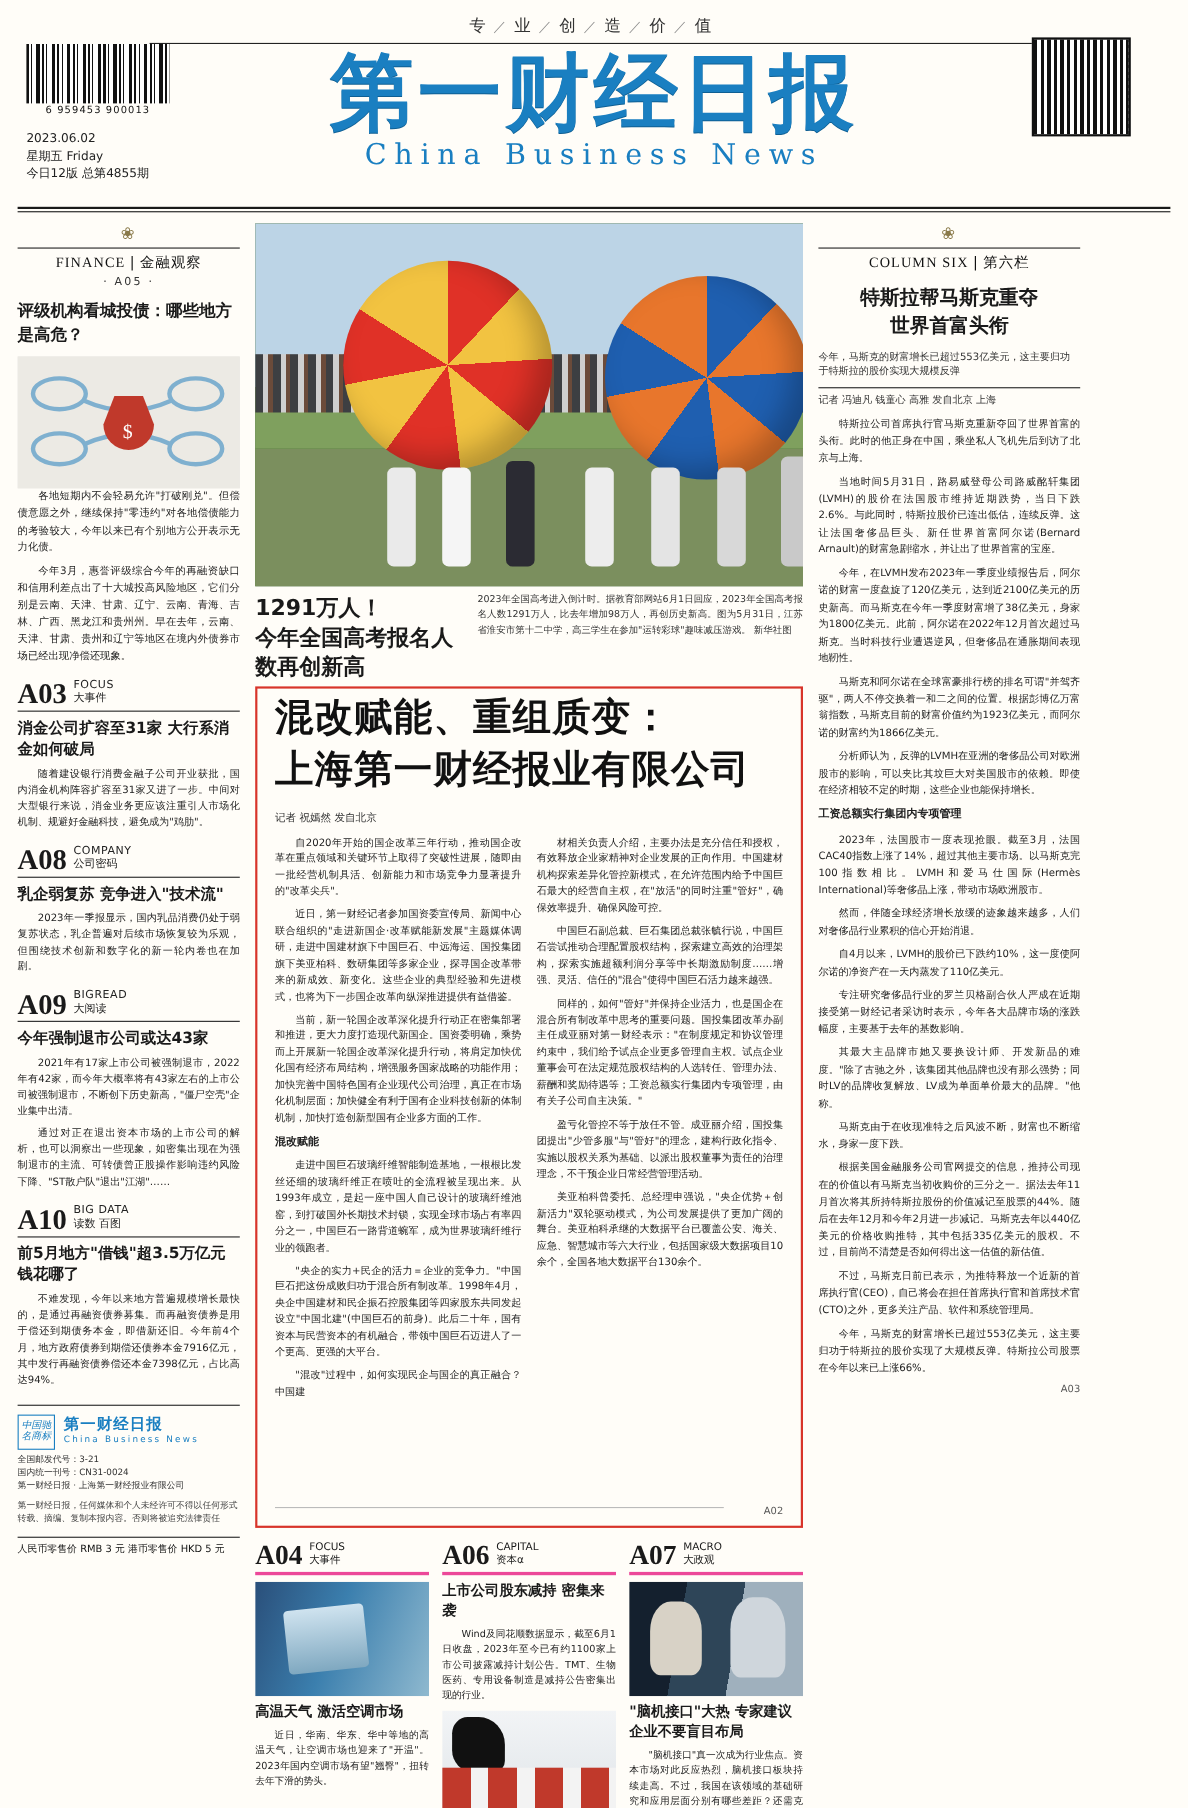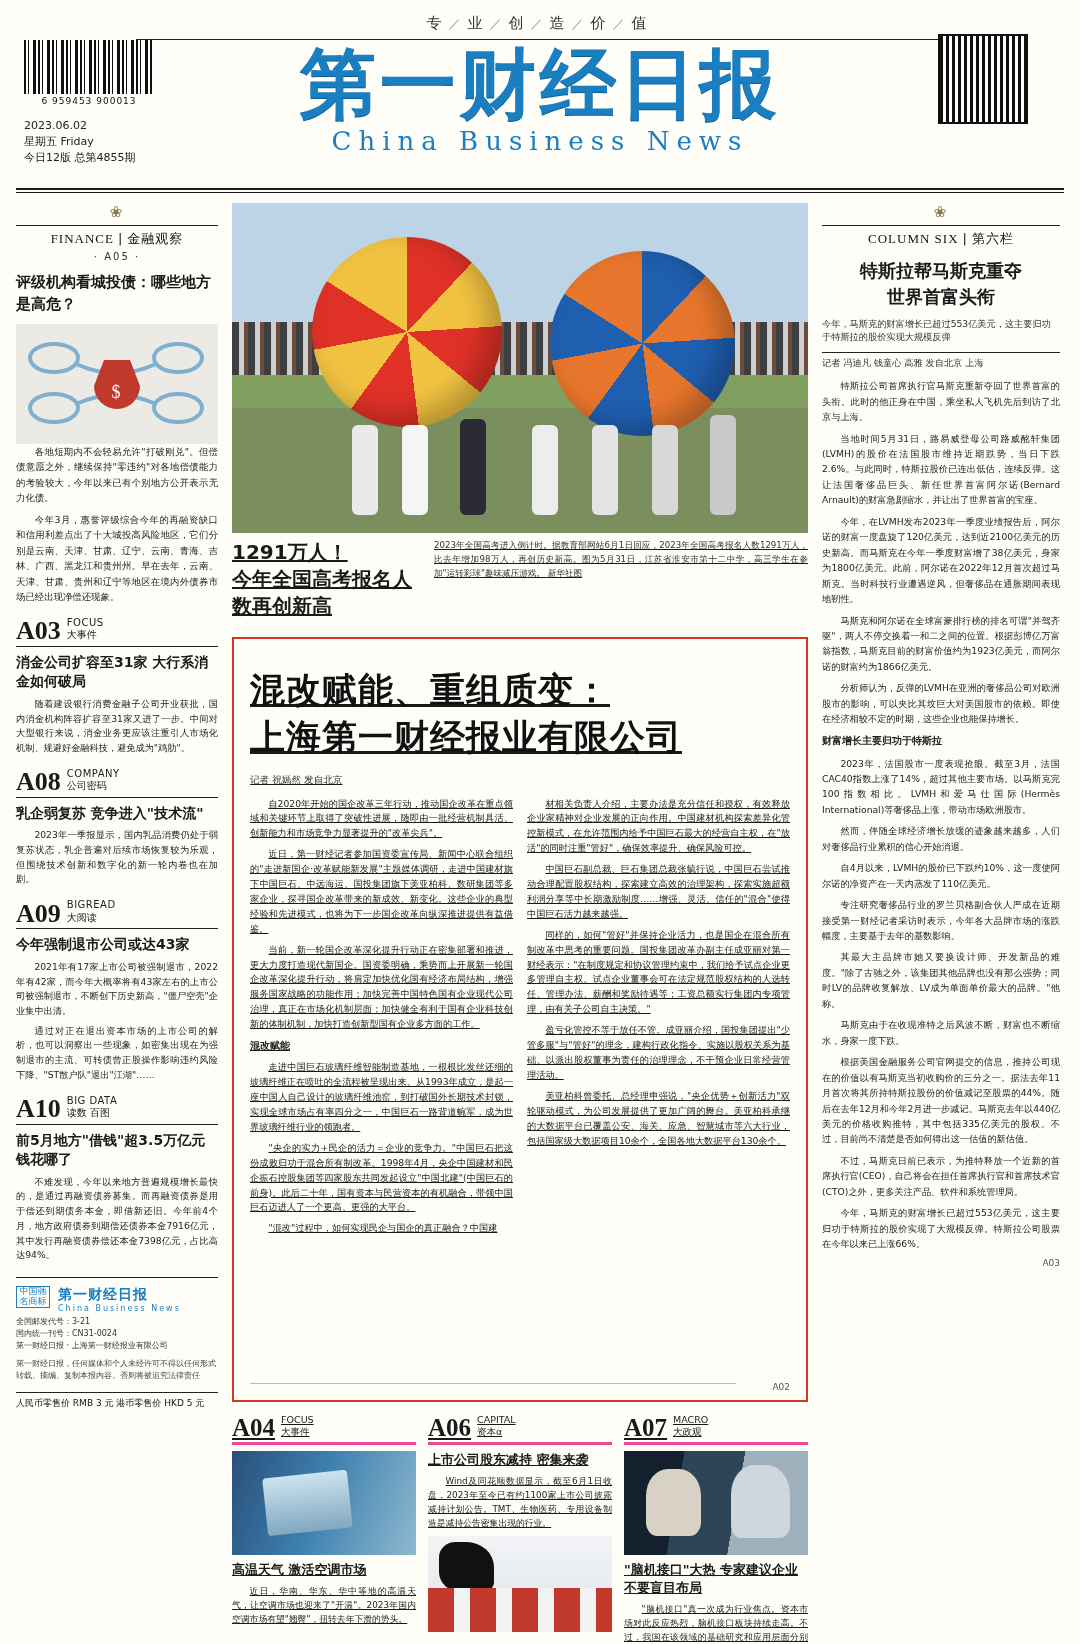--- a/index.html
+++ b/index.html
@@ -49,21 +49,21 @@
           repeating-linear-gradient(0deg,rgba(17,17,17,.85) 0 3px,rgba(255,255,255,0) 3px 6px);
         border:2px solid #111; }
   .qrtext { font-size:9px; line-height:1.5; color:#333; margin-top:4px; }
   .qrtext .url { color:#1a7fc1; }
   .rule-bottom { border-top:2px solid #1a1a1a; margin:6px 0 0 0; }
   .rule-bottom2 { border-top:1px solid #1a1a1a; margin-top:2px; }
 
   
   .grid { display:flex; gap:14px; margin-top:10px; height:1380px; }
   .col-left { width:202px; }
-  .col-mid { width:576px;text-decoration:underline; }
+  .col-mid { width:498px; }
   .col-right { width:238px; }
 
   .sec-head { text-align:center; }
   .sec-icon { font-size:15px; color:#8a7a4a; letter-spacing:2px; }
   .sec-line { border-top:1px solid #222; margin:4px 0; }
   .sec-title { font-size:13px; letter-spacing:1px; color:#111; display:flex; justify-content:center; gap:4px; align-items:baseline;}
   .sec-title .en { font-family:"Liberation Serif",serif; }
   .sec-sub { font-size:10px; color:#333; margin-top:3px; letter-spacing:2px;}
 
   .lead-head { font-size:15px; font-weight:bold; line-height:1.45; margin:10px 0 8px 0; }
@@ -75,22 +75,22 @@
   .idx-item { margin-top:12px; }
   .idx-top { display:flex; align-items:flex-end; gap:6px; border-bottom:1px solid #222; padding-bottom:2px;}
   .idx-code { font-size:26px; font-weight:bold; font-family:"Liberation Serif",serif; line-height:.95;}
   .idx-label { font-size:10px; line-height:1.25; padding-bottom:2px; color:#222;}
   .idx-label .en { letter-spacing:.5px; }
   .idx-head { font-size:14px; font-weight:bold; line-height:1.4; margin:6px 0 5px 0;}
   .idx-body { font-size:9.2px; line-height:1.6; text-align:justify; color:#222; }
   .idx-body p { margin:0 0 5px 0; text-indent:2em;}
 
   .footer-logo { margin-top:14px; border-top:1px solid #222; padding-top:8px; display:flex; gap:8px; align-items:flex-start;}
-  .fl-mark { width:34px; height:22px; border:1px solid #1a7fc1; color:#1a7fc1; font-size:9px;
-             display:flex; align-items:center; justify-content:center; text-align:center; line-height:1.1;}
+  .fl-mark { width:34px; height:32px; border:1px solid #1a7fc1; color:#1a7fc1; font-size:9px;
+             display:flex; align-items:center; justify-content:center; text-align:center; line-height:1.1;font-style:italic;}
   .fl-txt .cn { color:#1a7fc1; font-size:14px; font-weight:bold; letter-spacing:1px;}
   .fl-txt .en { color:#1a7fc1; font-size:8px; letter-spacing:2px;}
   .fl-sub { font-size:8px; color:#333; margin-top:3px; line-height:1.5;}
   .fl-small { font-size:8px; color:#444; margin-top:6px; line-height:1.5; }
   .footer-price { margin-top:10px; border-top:1px solid #222; padding-top:4px; font-size:9px; color:#111;}
 
   
   .photo-main { width:100%; height:330px; background:#4a6f3d; position:relative; overflow:hidden;}
   .sky { position:absolute; inset:0; background:linear-gradient(#bcd4e6 0 45%, #7fa05e 45% 62%, #6f9150 62% 100%); }
   .track { position:absolute; left:0; right:0; bottom:0; height:38%; background:#7b8f5e; }
@@ -101,21 +101,21 @@
     box-shadow:inset -14px -10px 26px rgba(0,0,0,.25);}
   .ball.blue { left:318px; top:48px; width:185px; height:185px;
     background:conic-gradient(#1f5fb0 0 12%, #e8762c 12% 24%, #1f5fb0 24% 36%, #e8762c 36% 48%, #1f5fb0 48% 60%, #e8762c 60% 72%, #1f5fb0 72% 84%, #e8762c 84% 100%);
     box-shadow:inset -14px -10px 26px rgba(0,0,0,.25);}
   .runner { position:absolute; bottom:18px; width:26px; height:90px; background:#efefef; border-radius:6px;}
   .photo-cap { display:flex; gap:12px; margin-top:6px; align-items:flex-start;}
   .cap-big { font-size:20px; font-weight:bold; line-height:1.35; width:190px; flex:none;}
   .cap-small { font-size:8.6px; line-height:1.6; color:#333; text-align:justify;}
 
   
-  .redbox { border:2px solid #d8342a; margin-top:17px; padding:28px 16px 10px 16px; position:relative; height:765px; }
+  .redbox { border:2px solid #d8342a; margin-top:4px; padding:4px 16px 10px 16px; position:relative; height:765px; }
   .hl-title { font-size:35px; font-weight:bold; line-height:1.35; letter-spacing:1px; color:#111;}
   .byline { font-size:9.6px; color:#333; margin:12px 0 10px 0;}
   .cols3 { display:flex; gap:14px; }
   .cols3 .c { flex:1; font-size:9.2px; line-height:1.62; text-align:justify; color:#222;}
   .cols3 .c p { margin:0 0 6px 0; text-indent:2em;}
   .sub-h { font-weight:bold; text-indent:0 !important; font-size:10px; margin:8px 0 4px 0;}
   .pagetag { position:absolute; right:16px; bottom:8px; font-size:9px; color:#555;}
   .hairline { position:absolute; left:16px; right:70px; bottom:16px; border-top:1px solid #bbb;}
 
   
@@ -425,21 +425,21 @@
       <div class="r-by">今年，马斯克的财富增长已超过553亿美元，这主要归功于特斯拉的股价实现大规模反弹</div>
       <div class="sec-line"></div>
       <div class="r-by">记者 冯迪凡 钱童心 高雅 发自北京 上海</div>
 
       <div class="r-body">
         <p>特斯拉公司首席执行官马斯克重新夺回了世界首富的头衔。此时的他正身在中国，乘坐私人飞机先后到访了北京与上海。</p>
         <p>当地时间5月31日，路易威登母公司路威酩轩集团(LVMH)的股价在法国股市维持近期跌势，当日下跌2.6%。与此同时，特斯拉股价已连出低估，连续反弹。这让法国奢侈品巨头、新任世界首富阿尔诺(Bernard Arnault)的财富急剧缩水，并让出了世界首富的宝座。</p>
         <p>今年，在LVMH发布2023年一季度业绩报告后，阿尔诺的财富一度盘旋了120亿美元，达到近2100亿美元的历史新高。而马斯克在今年一季度财富增了38亿美元，身家为1800亿美元。此前，阿尔诺在2022年12月首次超过马斯克。当时科技行业遭遇逆风，但奢侈品在通胀期间表现地靭性。</p>
         <p>马斯克和阿尔诺在全球富豪排行榜的排名可谓"并驾齐驱"，两人不停交换着一和二之间的位置。根据彭博亿万富翁指数，马斯克目前的财富价值约为1923亿美元，而阿尔诺的财富约为1866亿美元。</p>
         <p>分析师认为，反弹的LVMH在亚洲的奢侈品公司对欧洲股市的影响，可以夹比其坟巨大对美国股市的依赖。即使在经济相较不定的时期，这些企业也能保持增长。</p>
-        <p class="r-sub">财富增长主要归功于特斯拉</p>
+        <p class="r-sub">工资总额实行集团内专项管理</p>
         <p>2023年，法国股市一度表现抢眼。截至3月，法国CAC40指数上涨了14%，超过其他主要市场。以马斯克完100指数相比。LVMH和爱马仕国际(Hermès International)等奢侈品上涨，带动市场欧洲股市。</p>
         <p>然而，伴随全球经济增长放缓的迹象越来越多，人们对奢侈品行业累积的信心开始消退。</p>
         <p>自4月以来，LVMH的股价已下跌约10%，这一度使阿尔诺的净资产在一天内蒸发了110亿美元。</p>
         <p>专注研究奢侈品行业的罗兰贝格副合伙人严成在近期接受第一财经记者采访时表示，今年各大品牌市场的涨跌幅度，主要基于去年的基数影响。</p>
         <p>其最大主品牌市她又要换设计师、开发新品的难度。"除了古驰之外，该集团其他品牌也没有那么强势；同时LV的品牌收复解放、LV成为单面单价最大的品牌。"他称。</p>
         <p>马斯克由于在收现准特之后风波不断，财富也不断缩水，身家一度下跌。</p>
         <p>根据美国金融服务公司官网提交的信息，推持公司现在的价值以有马斯克当初收购价的三分之一。据法去年11月首次将其所持特斯拉股份的价值减记至股票的44%。随后在去年12月和今年2月进一步减记。马斯克去年以440亿美元的价格收购推特，其中包括335亿美元的股权。不过，目前尚不清楚是否如何得出这一估值的新估值。</p>
         <p>不过，马斯克日前已表示，为推特释放一个近新的首席执行官(CEO)，自己将会在担任首席执行官和首席技术官(CTO)之外，更多关注产品、软件和系统管理局。</p>
         <p>今年，马斯克的财富增长已超过553亿美元，这主要归功于特斯拉的股价实现了大规模反弹。特斯拉公司股票在今年以来已上涨66%。</p>
       </div>

